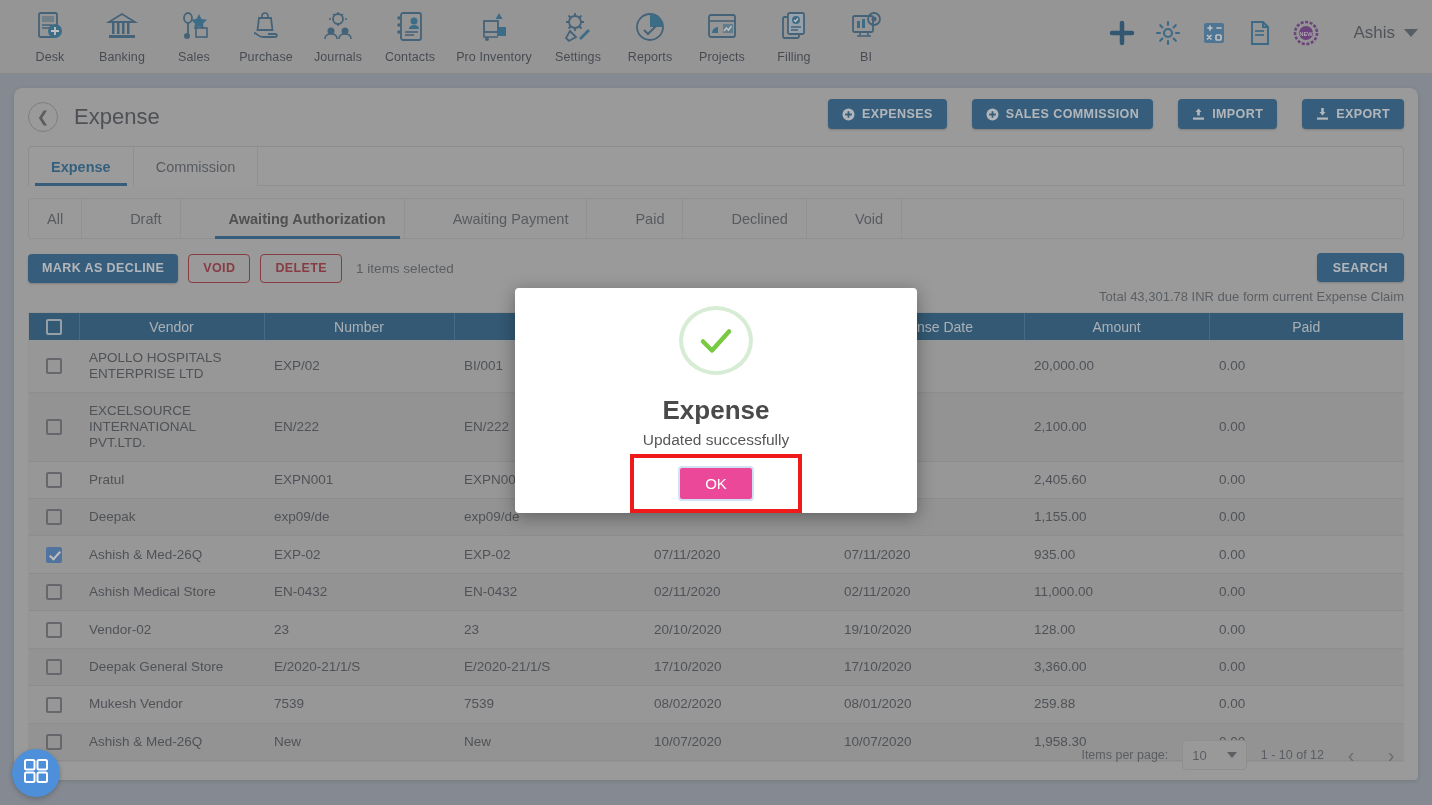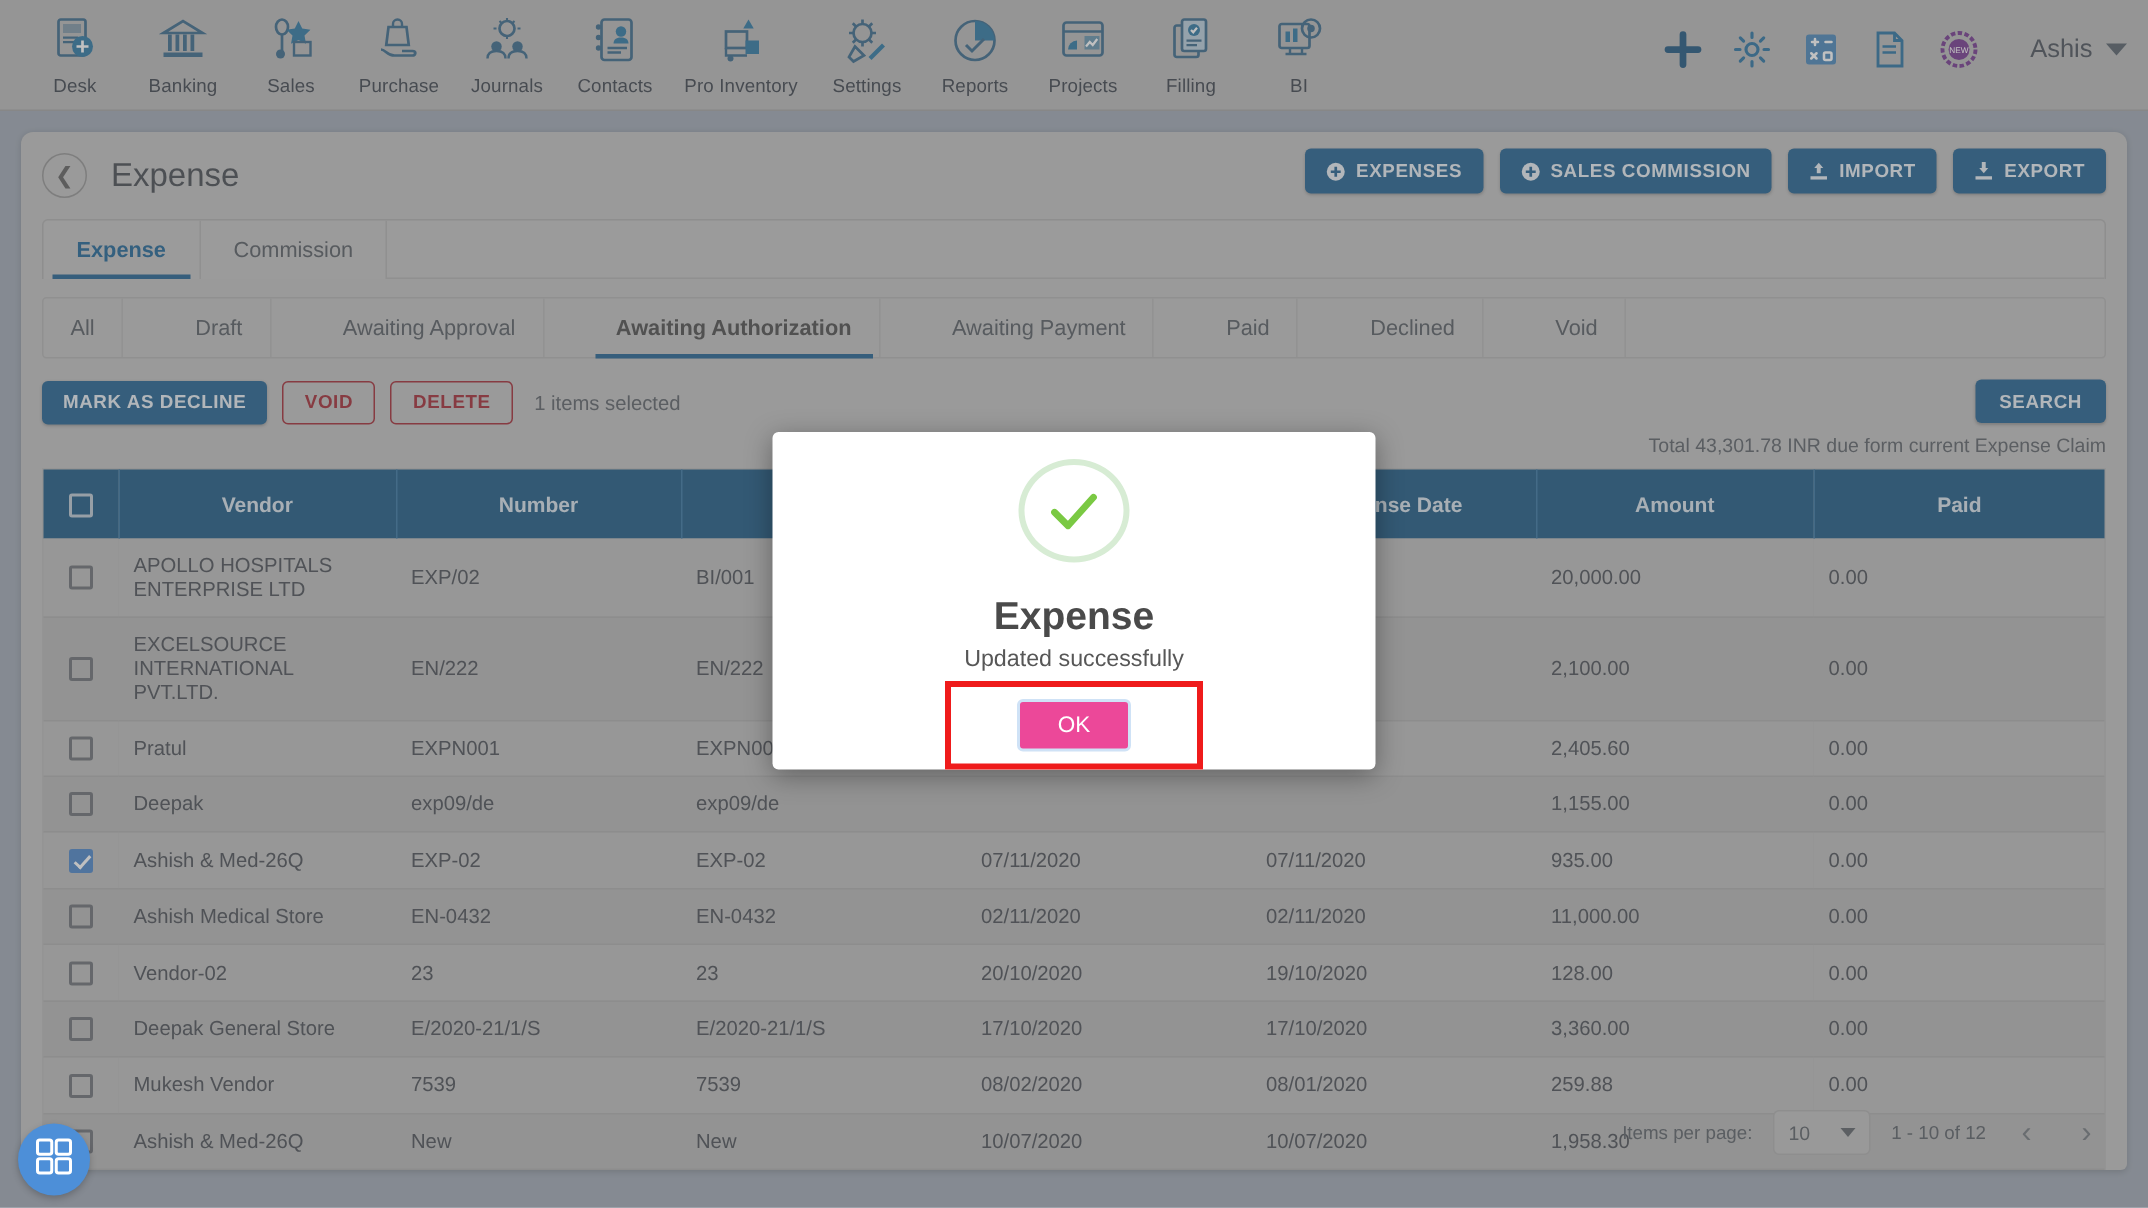--- a/index.html
+++ b/index.html
@@ -112,21 +112,21 @@
     background: transparent;
   }
   .page-title {
     margin-left: 16px;
     font-size: 22px;
     color: #3a3f46;
     font-weight: 400;
   }
   .head-actions {
     position: absolute; right: 14px; top: 11px;
-    display: flex; gap: 11px; margin-left: 23px;
+    display: flex; gap: 25px; margin-left: 23px;
   }
   .btn-primary {
     background: #12578a;
     color: #e7eef4;
     border: none;
     border-radius: 4px;
     height: 30px;
     padding: 0 14px;
     font-size: 12.5px;
     font-weight: bold;
@@ -256,22 +256,22 @@
   .tablewrap {
     margin: 8px 14px 0 14px;
     border: 1px solid #b3b3b3;
     background: #b0b0b0;
   }
   table.grid { width: 100%; border-collapse: collapse; table-layout: fixed; }
   table.grid thead th {
     background: #0d4e7c;
     color: #d6e2ec;
     font-size: 14px;
-    font-weight: bold;
-    height: 46px;
+    font-weight: normal;
+    height: 27px;
     text-align: center;
     border-right: 1px solid #2a6d9e;
     padding: 0 1px;
   }
   table.grid thead th:last-child { border-right: none; }
   table.grid thead th.cbcol { width: 50px; }
   table.grid tbody td {
     font-size: 13.5px;
     color: #3e434a;
     padding: 10px 10px;
@@ -672,23 +672,20 @@
       <div class="subtabs-rest"></div>
     </div>
 
     <div class="statustabs">
       <div class="stab">
           <span>All</span>
         </div>
       <div class="stab">
           <span>Draft</span>
         </div>
-      <div class="stab">
-          <span>Awaiting Approval</span>
-        </div>
       <div class="stab active">
           <span>Awaiting Authorization</span>
         </div>
       <div class="stab">
           <span>Awaiting Payment</span>
         </div>
       <div class="stab">
           <span>Paid</span>
         </div>
       <div class="stab">

